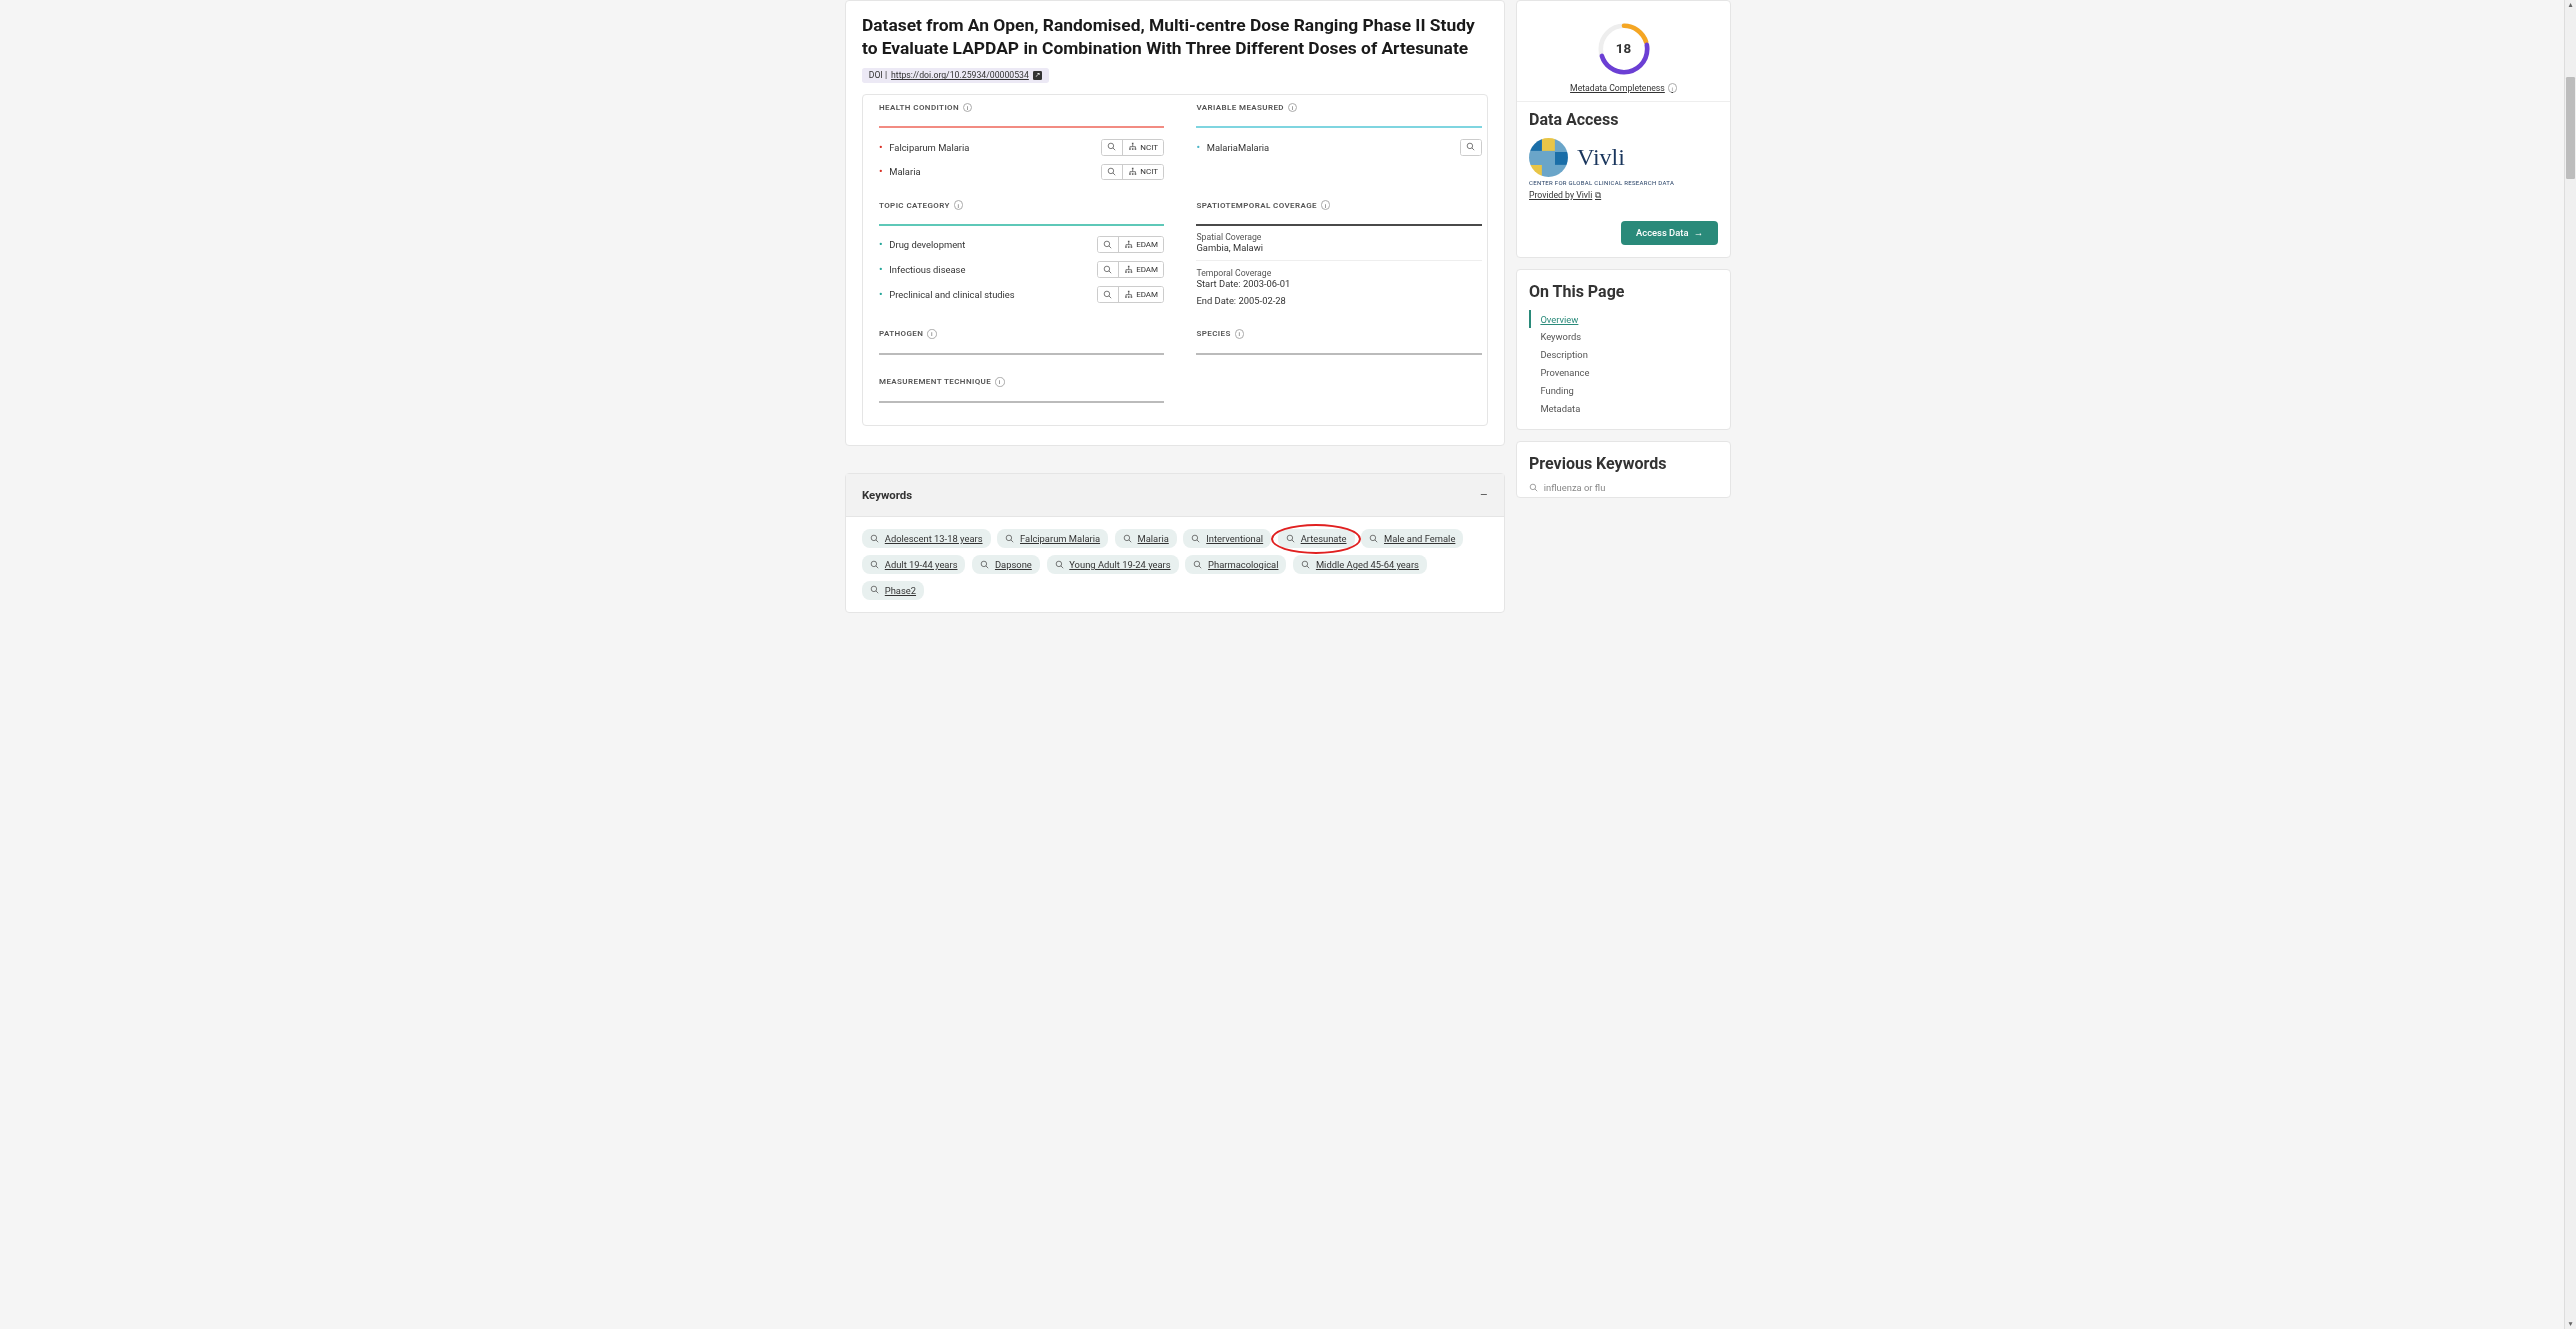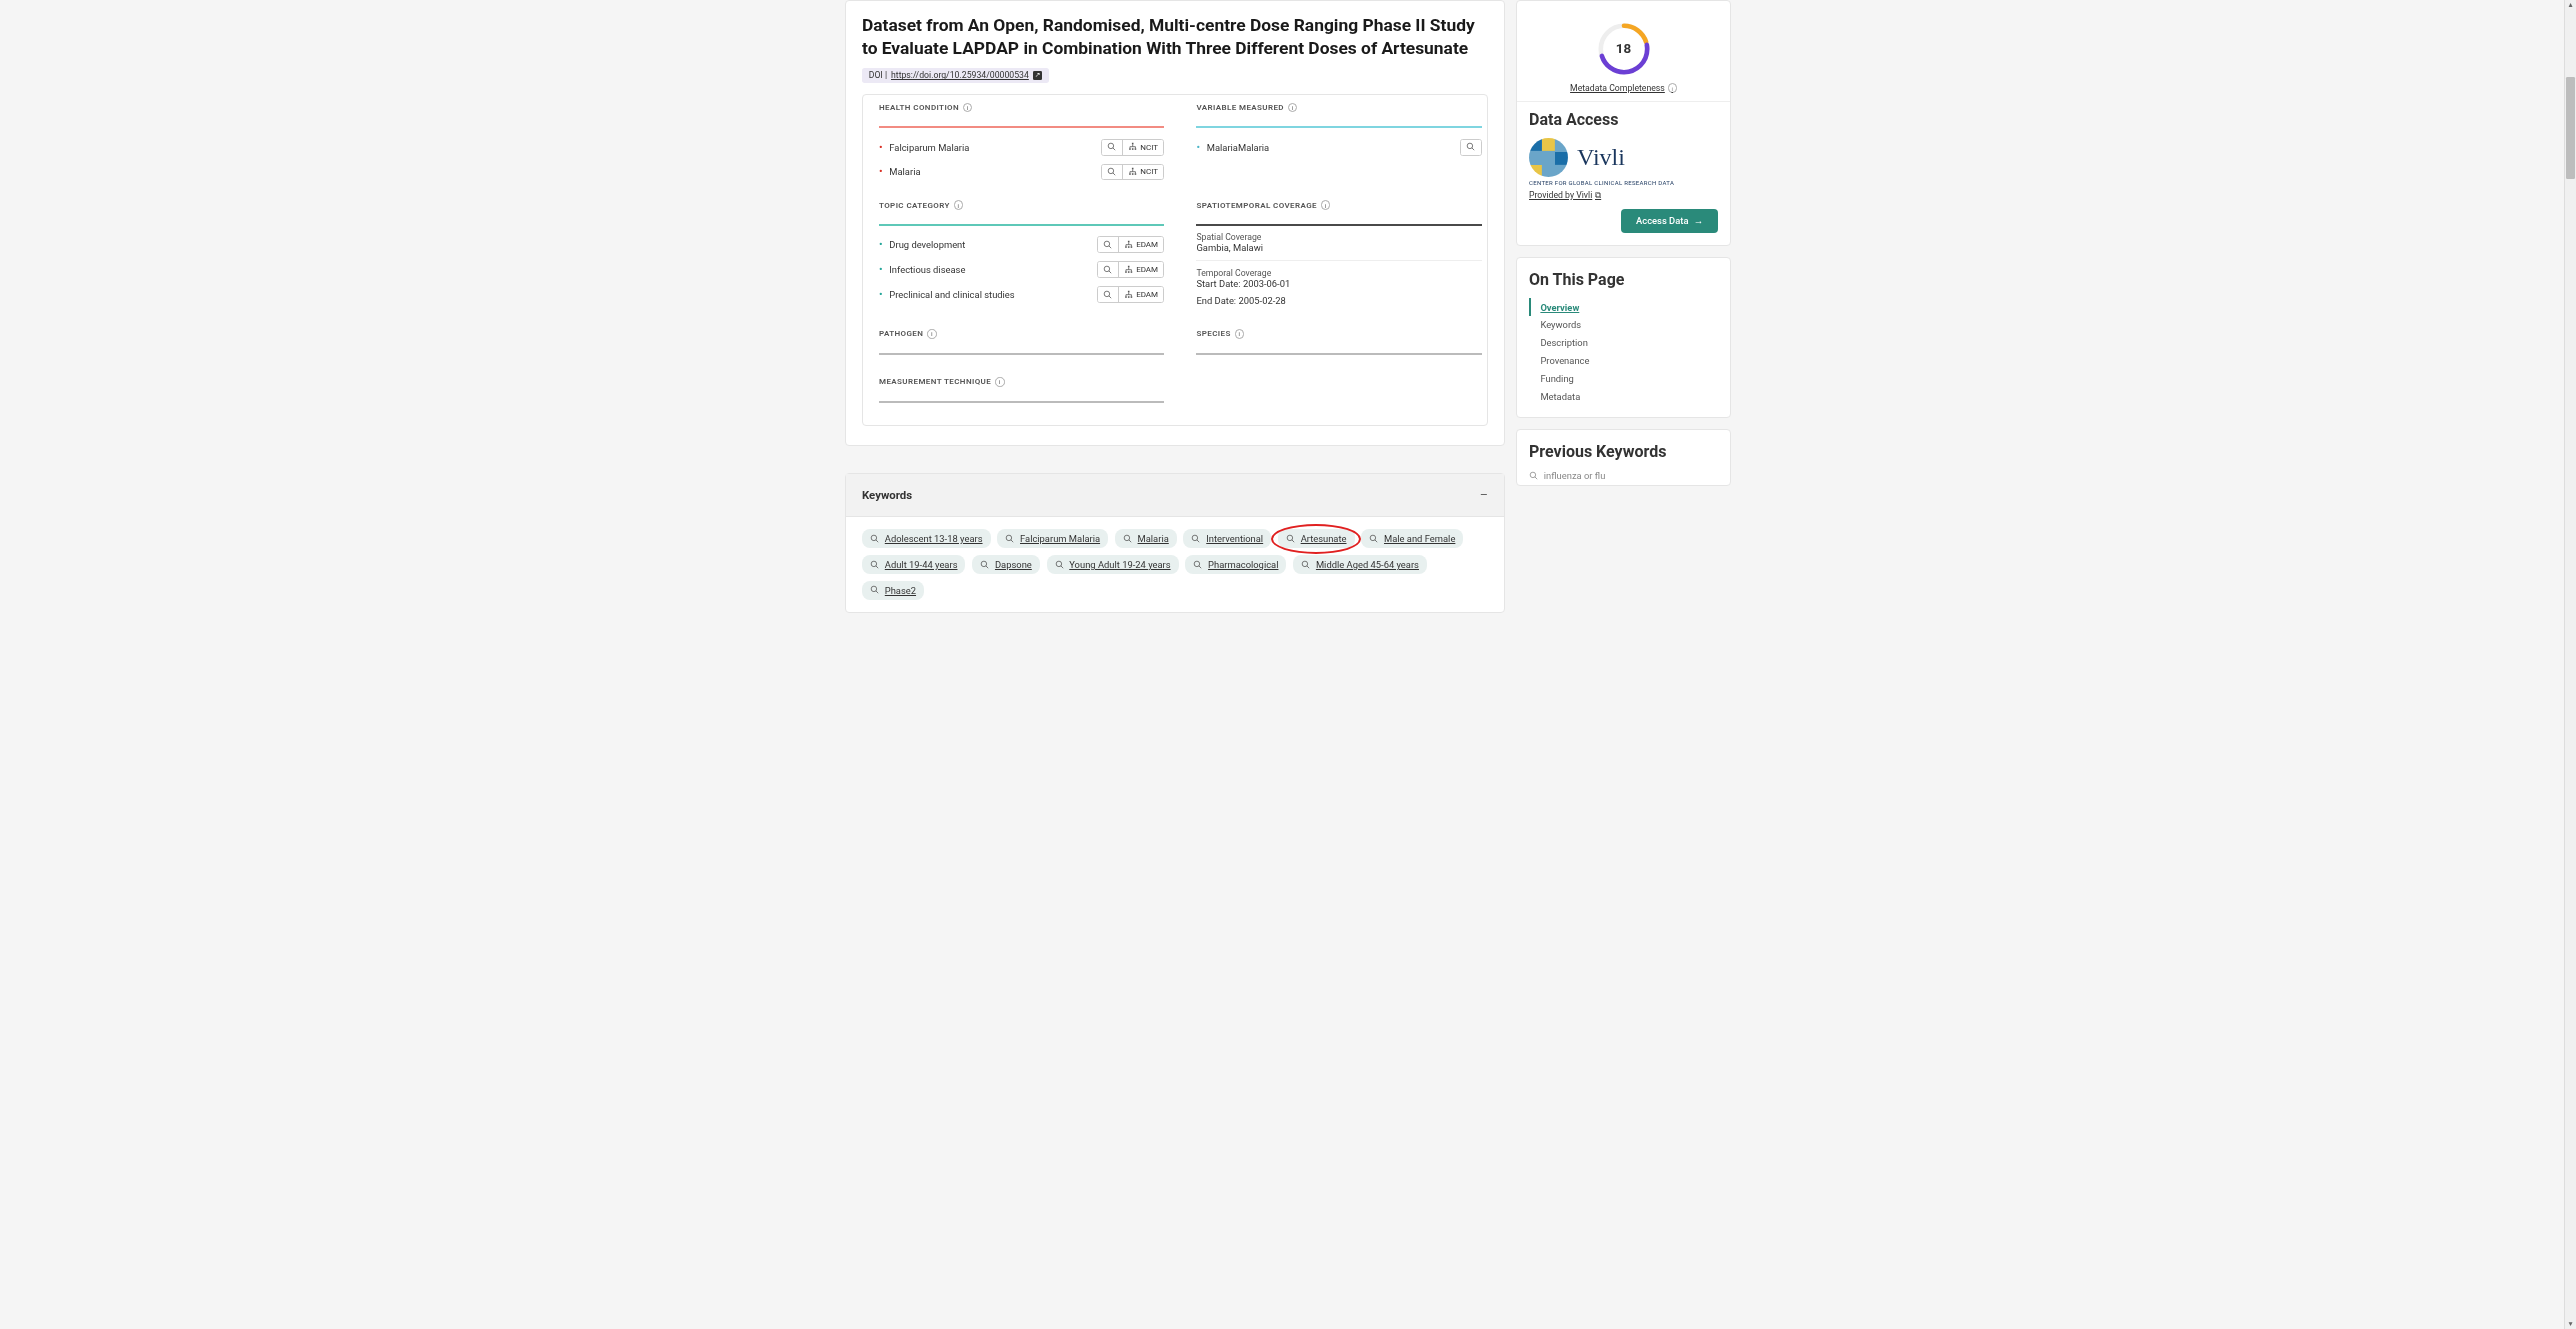--- a/index.html
+++ b/index.html
@@ -211,37 +211,37 @@
 .provided-link { font-size: 8.7px; text-decoration: underline; color: #333; display: inline-flex; gap: 2.7px; margin-top: 4px; }
 .access-btn {
   display: flex; align-items: center; justify-content: center; gap: 5.4px;
   background: #2a8a7a;
   color: #fff;
   padding: 6.7px 14.8px;
   border-radius: 4px;
   font-size: 9.4px;
   font-weight: 500;
   margin-left: auto;
-  margin-top: 8px;
+  margin-top: 20px;
   width: fit-content;
   cursor: pointer;
   text-align: center;
 }
 .toc-list { list-style: none; }
 .toc-list li {
   padding: 3.4px 0 3.4px 9.4px;
   font-size: 9.4px;
   color: #555;
   border-left: 2px solid transparent;
   cursor: pointer;
 }
 .toc-list li.active {
   border-left-color: #2a8a7a;
   color: #2a8a7a;
-  font-weight: 700;
+  font-weight: 400;
   text-decoration: underline;
 }
 .prev-search { font-size: 9.4px; color: #888; display: flex; gap: 5.4px; align-items: center; margin-top: 6.7px; }
 .mag-icon { width: 9.4px; height: 9.4px; display: inline-block; }
 .mag-icon svg { width: 100%; height: 100%; }
 .tree-icon { width: 9.4px; height: 9.4px; display: inline-block; }
 .scrollbar-sim {
   position: fixed;
   right: 0; top: 0; bottom: 0;
   width: 12px;

